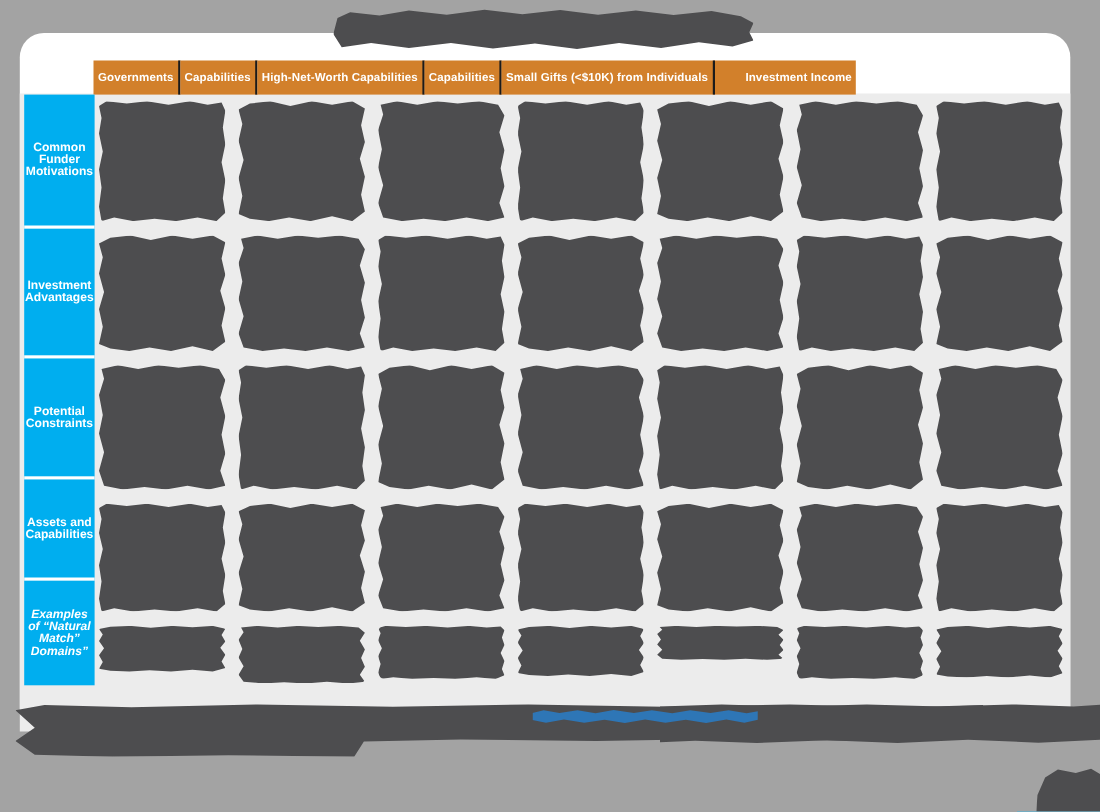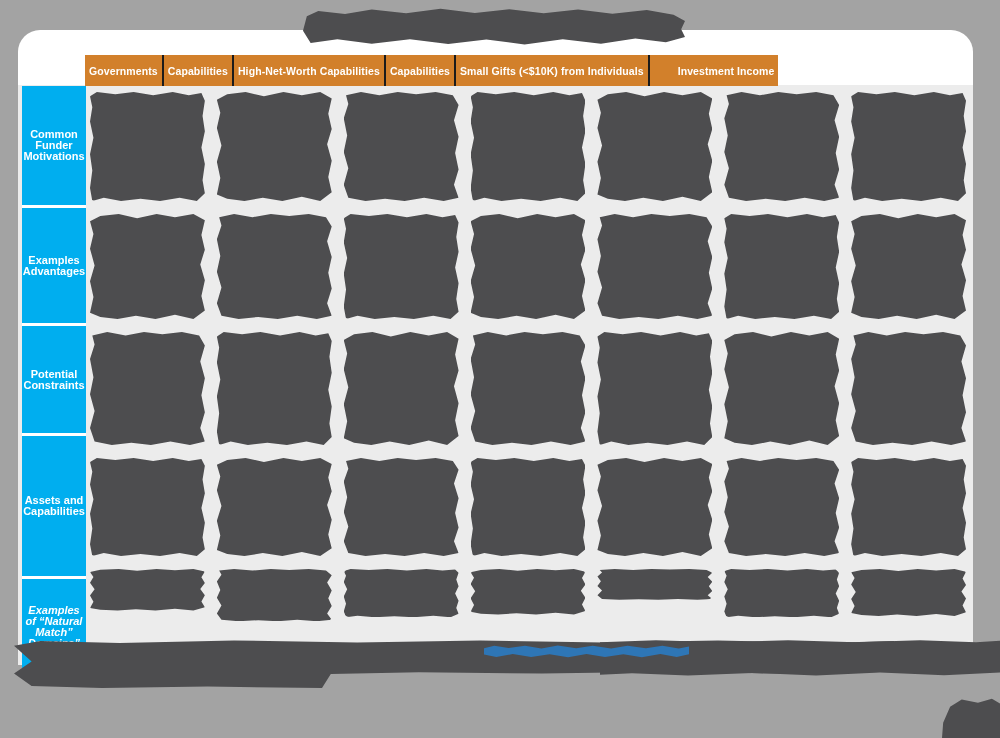--- a/index.html
+++ b/index.html
@@ -224,23 +224,23 @@
       <div class="col-head">Governments</div>
       <div class="col-head">Capabilities</div>
       <div class="col-head">High-Net-Worth Capabilities</div>
       <div class="col-head">Capabilities</div>
       <div class="col-head">Small Gifts (&lt;$10K) from Individuals</div>
       <div class="col-head">Investment Income</div>
     </div>
 
     <div id="row-labels">
       <div class="row-label" style="height:122px">Common Funder Motivations</div>
-      <div class="row-label" style="height:118px">Examples Advantages</div>
+      <div class="row-label" style="height:118px">Investment Advantages</div>
       <div class="row-label" style="height:110px">Potential Constraints</div>
-      <div class="row-label" style="height:143px">Assets and Capabilities</div>
+      <div class="row-label" style="height:92px">Assets and Capabilities</div>
       <div class="row-label" style="height:95px">Examples of “Natural Match” Domains”</div>
     </div>
 
     <div id="grid">
 
       <div class="grid-row" style="height:122px">
         <div class="grid-cell">
             <div class="blob"></div>
           </div>
         <div class="grid-cell">

